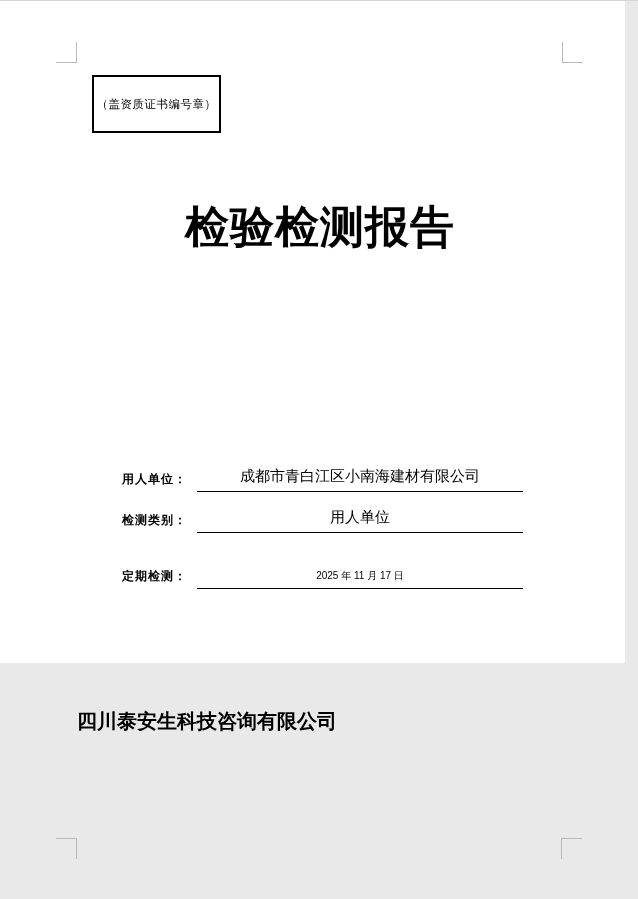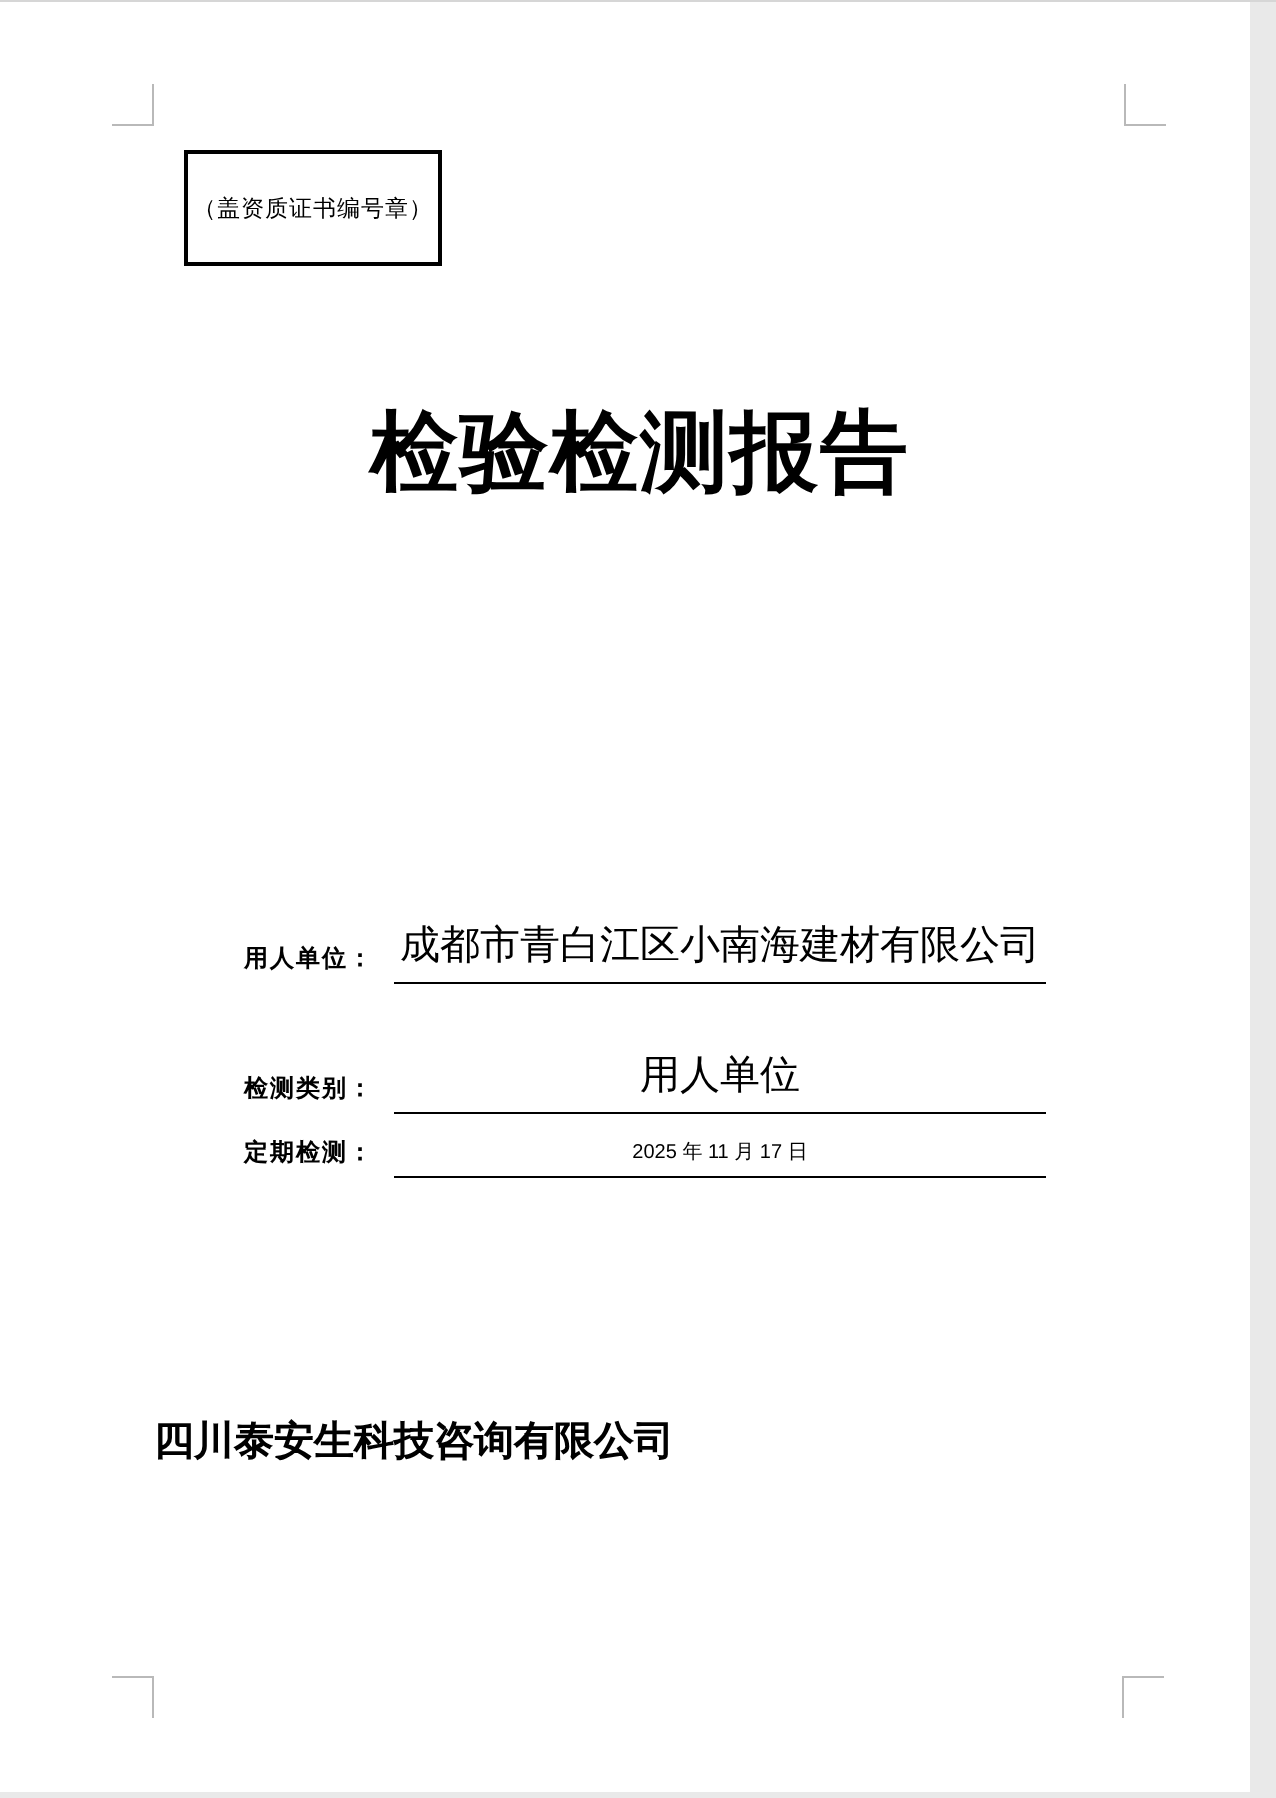--- a/index.html
+++ b/index.html
@@ -10,21 +10,21 @@
     color: #000;
     position: relative;
     overflow: hidden;
   }
   .canvas { position: relative; width: 638px; height: 899px; }
   .top-edge-line {
     position: absolute; left: 0; top: 0; width: 638px; height: 1px;
     background: #d6d6d6;
   }
   .page {
-    position: absolute; left: 0; top: 1px; width: 625px; height: 895px;
+    position: absolute; left: 0; top: 1px; width: 625px; height: 662px;
     background: #ffffff;
   }
   
   .mark { position: absolute; width: 21px; height: 21px; }
   .mark-tl { left: 56px; top: 41px;  border-right: 1px solid #b9b9b9; border-bottom: 1px solid #b9b9b9; }
   .mark-tr { left: 562px; top: 41px; border-left: 1px solid #b9b9b9;  border-bottom: 1px solid #b9b9b9; }
   .mark-bl { left: 56px; top: 837px; border-right: 1px solid #b9b9b9; border-top: 1px solid #b9b9b9; }
   .mark-br { left: 561px; top: 837px; border-left: 1px solid #b9b9b9; border-top: 1px solid #b9b9b9; }
 
   .stamp-box {
@@ -56,29 +56,29 @@
   .report-no .serial {
     font-family: "Liberation Serif", "DejaVu Serif", serif;
     letter-spacing: 0;
   }
 
   .field-row {
     position: absolute; left: 122px; width: 401px; height: 28px;
     display: flex; align-items: flex-end;
   }
   .row-0 { top: 463px; }
-  .row-1 { top: 528px; }
+  .row-1 { top: 504px; }
   .row-2 { top: 560px; }
   .field-label {
     font-weight: bold; font-size: 12px; letter-spacing: 1px;
     white-space: nowrap; padding-bottom: 4px; margin-right: 10px;
   }
   .field-value {
     flex: 1; border-bottom: 1.5px solid #000;
-    text-align: center; font-size: 20px; padding-bottom: 5px;
+    text-align: center; font-size: 15px; padding-bottom: 5px;
     white-space: nowrap;
   }
   .field-value.serif-mixed { font-size: 10px; }
 
   .company {
     position: absolute; left: 77px; top: 704px; width: 486px;
     text-align: left;
     font-family: "Liberation Serif", "DejaVu Serif", serif;
     font-weight: bold;
     font-size: 20px; line-height: 32px;

